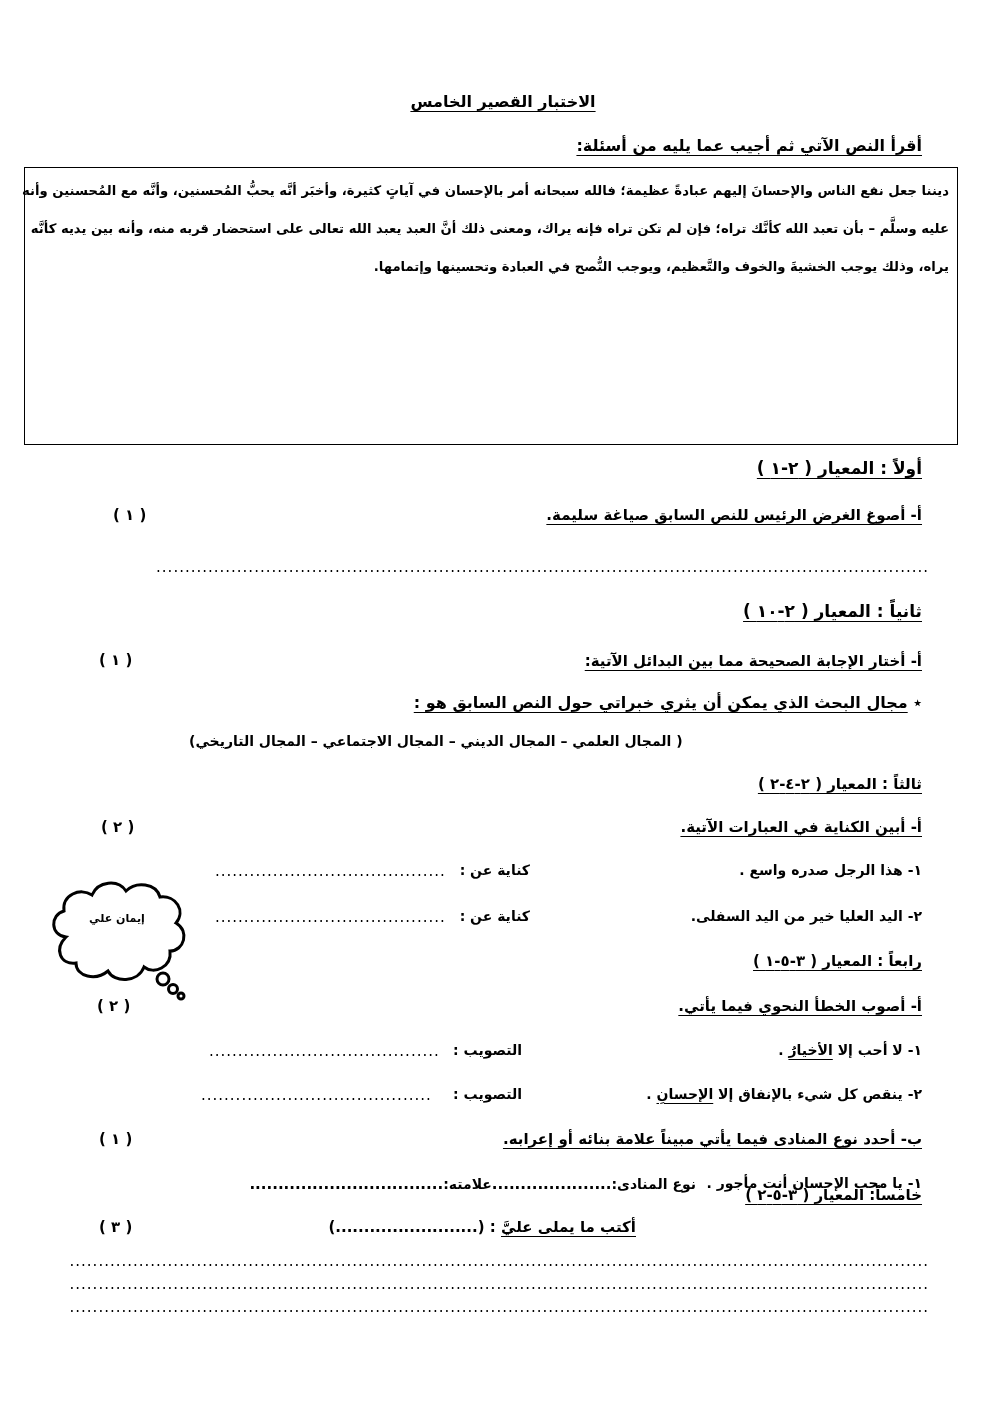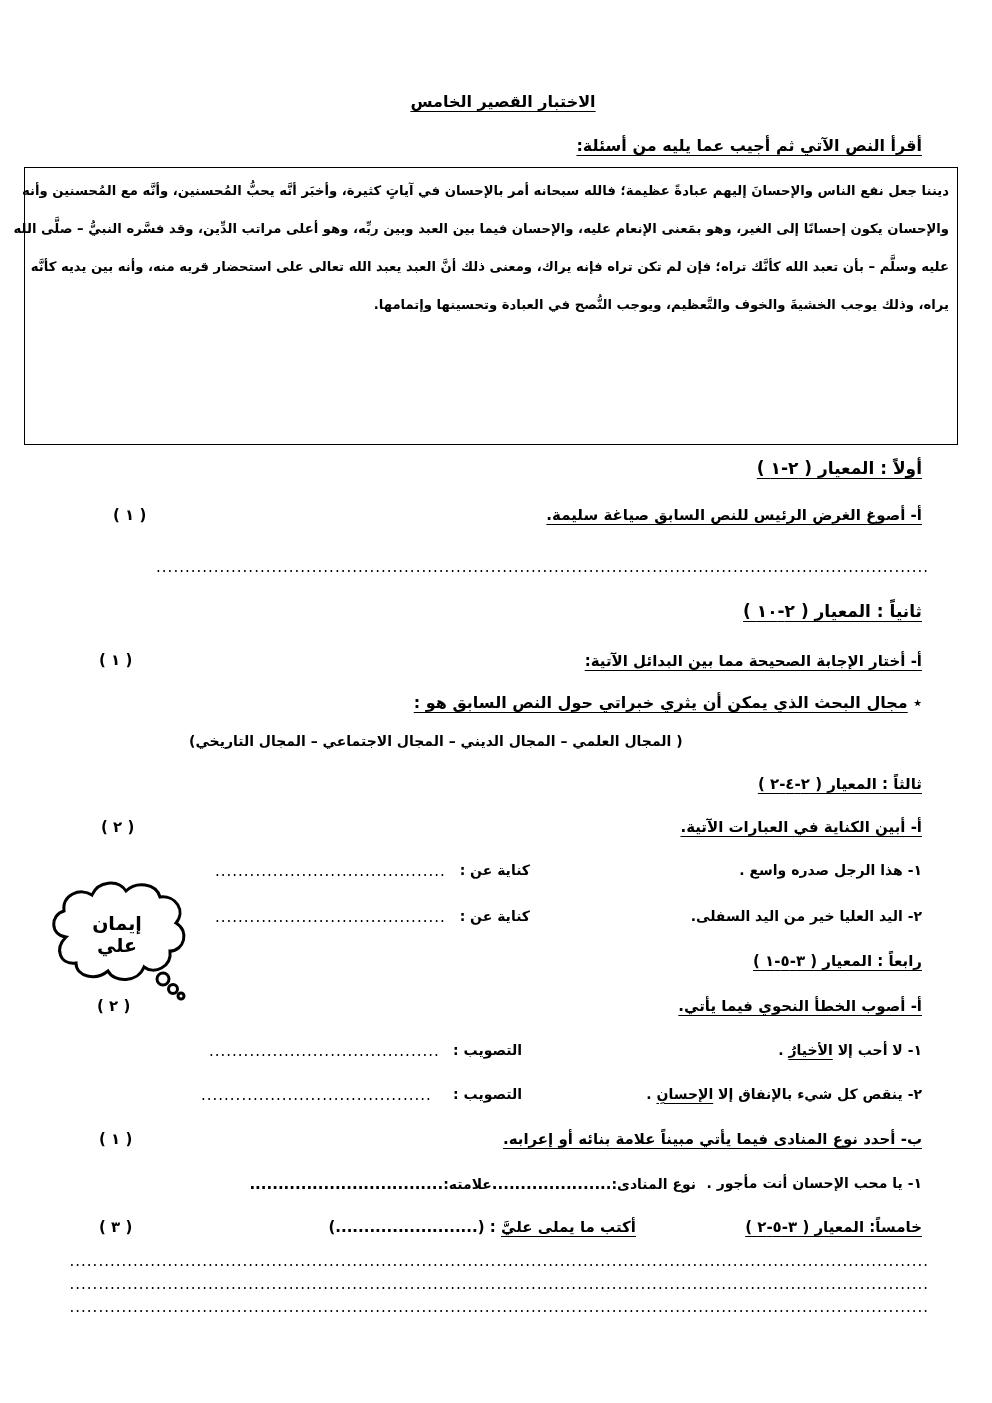--- a/index.html
+++ b/index.html
@@ -19,31 +19,30 @@
     }
     .passage .line { display:block; white-space:nowrap; text-align:justify; text-align-last:justify; }
     .passage .last { text-align-last:right; }
     .sec { font-size:17px; font-weight:bold; }
     .q { font-size:15px; font-weight:bold; }
     .mark { font-size:15px; font-weight:bold; direction:rtl; }
     .dots { font-size:15px; letter-spacing:1px; overflow:hidden; }
     .fill { font-size:14px; font-weight:bold; }
     .choices { font-size:14px; font-weight:bold; }
     .cloud { position:absolute; left:44px; top:875px; width:150px; height:130px; }
-    .cloud-text { position:absolute; left:72px; top:910px; width:90px; text-align:center; font-size:19px; font-weight:bold; }
+    .cloud-text { position:absolute; left:72px; top:910px; width:90px; text-align:center; font-size:11px; font-weight:bold; }
   </style>
 </head>
 <body>
 
 <div class="abs title u">الاختبار القصير الخامس</div>
 <div class="abs instr u">أقرأ النص الآتي ثم أجيب عما يليه من أسئلة:</div>
 
 <div class="passage">
   <span class="line">ديننا جعل نفع الناس والإحسانَ إليهم عبادةً عظيمة؛ فالله سبحانه أمر بالإحسان في آياتٍ كثيرة، وأخبَر أنَّه يحبُّ المُحسنين، وأنَّه مع المُحسنين وأنه</span>
-  <span class="line">والإحسان يكون إحسانًا إلى الغير، وهو بمَعنى الإنعام عليه، والإحسان فيما بين العبد وبين ربِّه، وهو أعلى مراتب الدِّين، وقد فسَّره النبيُّ – صلَّى الله</span>
   <span class="line">عليه وسلَّم – بأن تعبد الله كأنَّك تراه؛ فإن لم تكن تراه فإنه يراك، ومعنى ذلك أنَّ العبد يعبد الله تعالى على استحضار قربه منه، وأنه بين يديه كأنَّه</span>
   <span class="line last">يراه، وذلك يوجب الخشيةَ والخوف والتَّعظيم، ويوجب النُّصح في العبادة وتحسينها وإتمامها.</span>
 </div>
 
 <div class="abs sec u" style="top:458px; right:70px;">أولاً : المعيار ( ٢-١ )</div>
 <div class="abs q u" style="top:506px; right:70px;">أ- أصوغ الغرض الرئيس للنص السابق صياغة سليمة.</div>
 <div class="abs mark" style="top:506px; left:106px;">( ١ )</div>
 <div class="abs dots" style="top:558px; left:88px; width:834px;">......................................................................................................................................</div>
 
 <div class="abs sec u" style="top:601px; right:70px;">ثانياً : المعيار ( ٢-١٠ )</div>
@@ -92,21 +91,21 @@
 <div class="abs dots" style="top:1086px; left:194px;">........................................</div>
 
 <div class="abs q u" style="top:1130px; right:70px;">ب- أحدد نوع المنادى فيما يأتي مبيناً علامة بنائه أو إعرابه.</div>
 <div class="abs mark" style="top:1130px; left:92px;">( ١ )</div>
 
 <div class="abs fill" style="top:1175px; right:70px;">١- يا محب الإحسان أنت مأجور .</div>
 <div class="abs fill" style="top:1175px; right:296px;">
   <span>نوع المنادى:</span><span class="dots">.....................</span><span>علامته:</span><span class="dots">..................................</span>
 </div>
 
-<div class="abs q u" style="top:1218px; right:70px;">خامساً: المعيار ( ٣-٥-٢ )</div>
+<div class="abs q u" style="top:1186px; right:70px;">خامساً: المعيار ( ٣-٥-٢ )</div>
 <div class="abs q" style="top:1218px; right:356px;">
   <span class="u">أكتب ما يملى عليَّ</span><span> : (.........................)</span>
 </div>
 <div class="abs mark" style="top:1218px; left:92px;">( ٣ )</div>
 
 <div class="abs dots" style="top:1252px; left:70px; width:852px;">..........................................................................................................................................................</div>
 <div class="abs dots" style="top:1275px; left:70px; width:852px;">..........................................................................................................................................................</div>
 <div class="abs dots" style="top:1298px; left:70px; width:852px;">..........................................................................................................................................................</div>
 
 </body></html>

